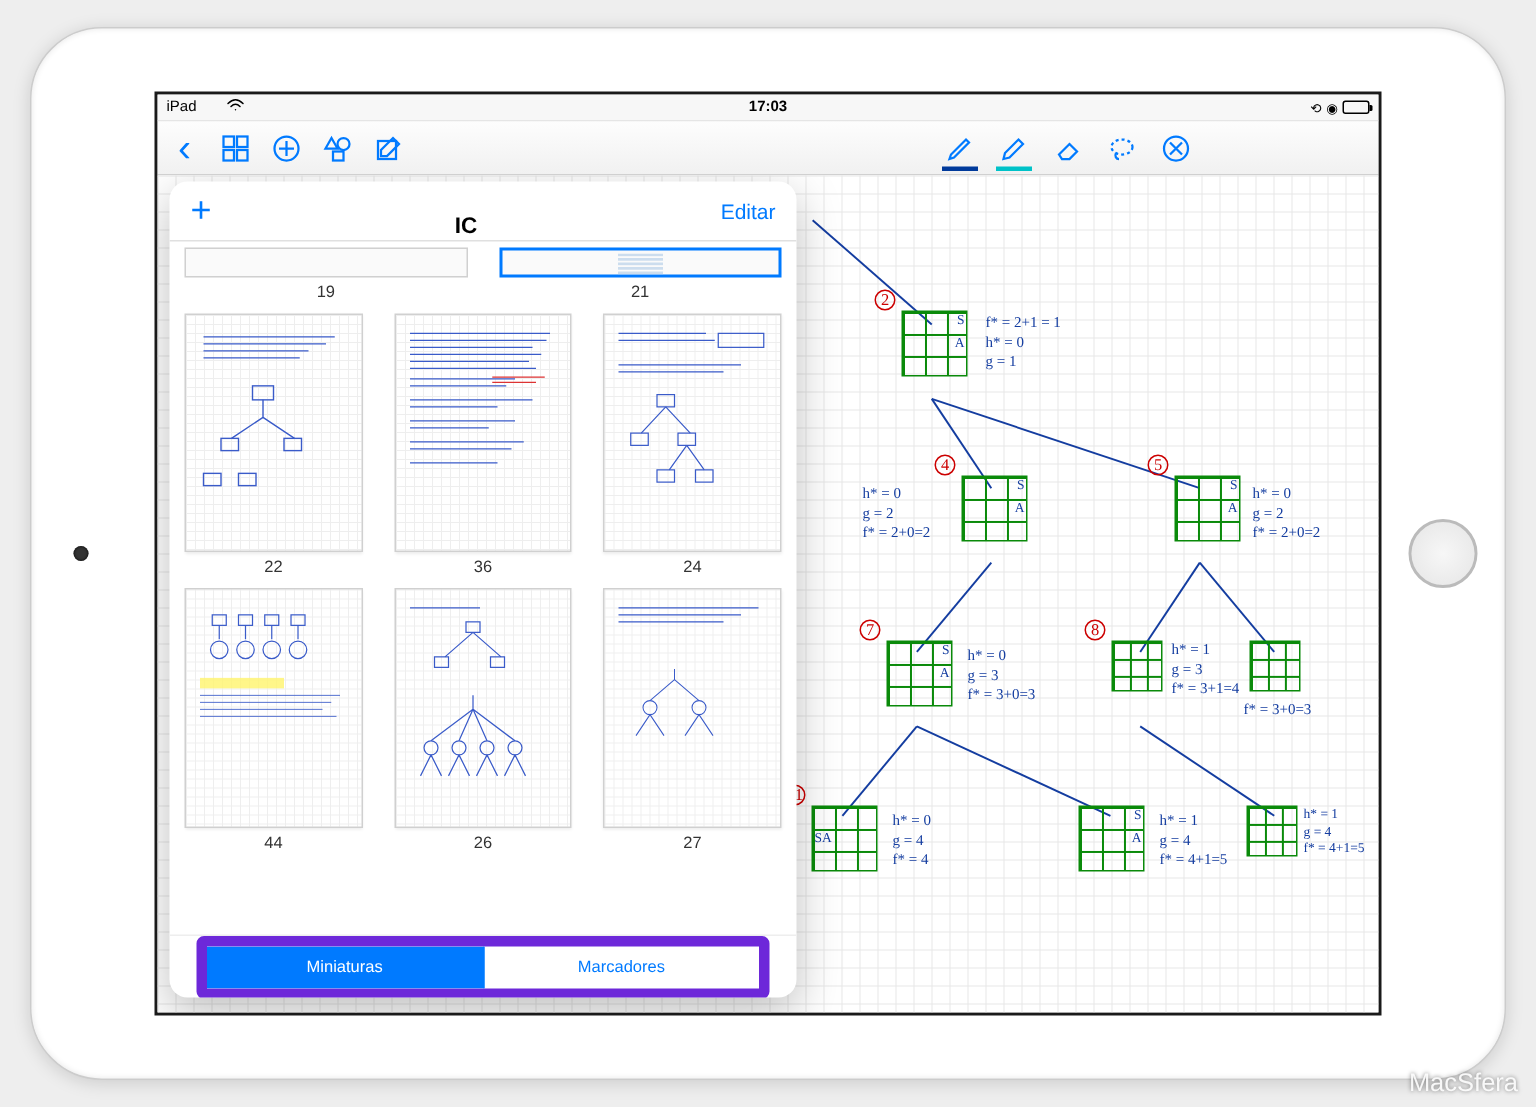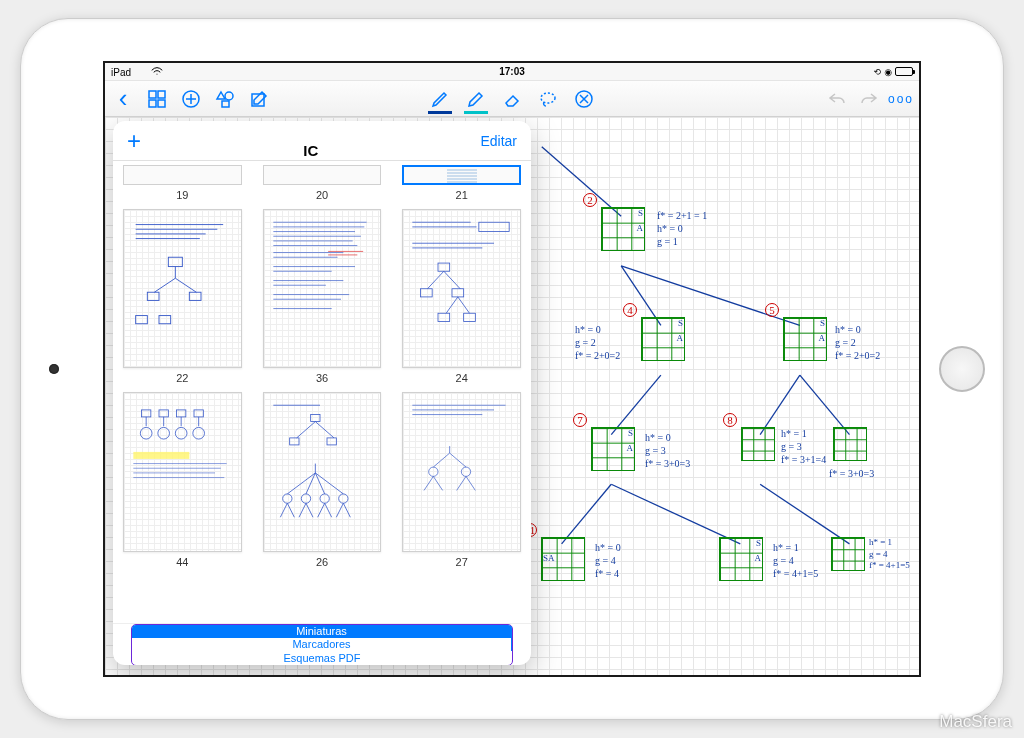--- a/index.html
+++ b/index.html
@@ -46,21 +46,21 @@
   
   .status-bar {
     height: 18px;
     background: #f7f7f7;
     font-size: 10px;
     color: #000;
     display: flex; align-items: center;
     padding: 0 6px;
     border-bottom: 1px solid #e5e5e5;
   }
-  .status-left { flex: 1; display: flex; gap: 20px; align-items: flex-end; }
+  .status-left { flex: 1; display: flex; gap: 20px; align-items: center; }
   .status-center { flex: 1; text-align: center; font-weight: 600; }
   .status-right { flex: 1; display: flex; justify-content: flex-end; gap: 3px; align-items: center; }
   .wifi-icon { display:inline-block; }
   .battery-icon {
     width: 18px; height: 9px; border: 1px solid #000; border-radius: 2px; position: relative;
   }
   .battery-icon::after {
     content:''; position:absolute; right:-3px; top:2px; width:2px; height:4px; background:#000; border-radius:0 1px 1px 0;
   }
   
@@ -157,21 +157,21 @@
     box-shadow: 0 1px 2px rgba(0,0,0,.08);
     position:relative; overflow:hidden;
   }
   .thumb-page svg { position:absolute; inset:0; width:100%; height:100%; }
   .thumb-num { font-size:11px; color:#333; margin:4px 0 8px; }
   .segmented {
     height:42px; display:flex; align-items:center; justify-content:center;
     padding: 0 18px;
     border-top:1px solid #eee;
   }
-  .seg-group { display:flex; border:1px solid #6d28d9; border-radius:5px; overflow:hidden; width:100%; height:42px;flex-direction:column; }
+  .seg-group { display:flex; border:7px solid #6d28d9; border-radius:5px; overflow:hidden; width:100%; height:42px; }
   .seg { flex:1; font-size:11px; display:flex; align-items:center; justify-content:center; color:#007aff; cursor:pointer; border-right:1px solid #007aff; }
   .seg:last-child { border-right:none; }
   .seg.active { background:#007aff; color:#fff; }
   .watermark {
     position:absolute; right:12px; bottom:6px;
     font-size:17px; color: rgba(255,255,255,.9);
     text-shadow: 0 0 3px rgba(0,0,0,.5);
   }
 </style>
 </head>
@@ -252,33 +252,20 @@
               <ellipse cx="10" cy="9" rx="7" ry="5" stroke-dasharray="2 2"></ellipse>
               <path d="M6 13c-1 2 0 4 2 4"></path>
             </svg>
         </span>
         <span class="tb-icon">
           <svg viewBox="0 0 20 20">
               <circle cx="10" cy="10" r="8"></circle>
               <path d="M6 6l8 8M14 6l-8 8"></path>
             </svg>
         </span>
-      </div>
-      <div class="tb-group tb-right">
-        <span class="tb-icon undo-redo">
-          <svg viewBox="0 0 20 20">
-              <path d="M8 5L3 9l5 4M3 9h9a5 5 0 015 5"></path>
-            </svg>
-        </span>
-        <span class="tb-icon undo-redo">
-          <svg viewBox="0 0 20 20">
-              <path d="M12 5l5 4-5 4M17 9H8a5 5 0 00-5 5"></path>
-            </svg>
-        </span>
-        <span class="tb-icon" style="color:#007aff;letter-spacing:2px;font-size:12px">ooo</span>
       </div>
     </div>
 
     <div class="content">
 
       <div class="canvas-notes">
         <svg class="edges" viewBox="0 0 820 560" preserveAspectRatio="none">
           <line x1="440" y1="30" x2="520" y2="100"></line>
           <line x1="520" y1="150" x2="560" y2="210"></line>
           <line x1="520" y1="150" x2="700" y2="210"></line>
@@ -375,24 +362,20 @@
           <span class="title">IC</span>
           <span class="edit">Editar</span>
         </div>
 
         <div class="thumbs-scroll">
 
           <div class="thumb-row">
             <div class="thumb-cell">
               <div class="thumb-strip"></div>
               <div class="thumb-num">19</div>
-            </div>
-            <div class="thumb-cell">
-              <div class="thumb-strip"></div>
-              <div class="thumb-num">20</div>
             </div>
             <div class="thumb-cell">
               <div class="thumb-strip selected">
                   <div class="mini"></div>
                 </div>
               <div class="thumb-num">21</div>
             </div>
           </div>
 
           <div class="thumb-row">
@@ -503,21 +486,20 @@
               </div>
               <div class="thumb-num">27</div>
             </div>
           </div>
         </div>
 
         <div class="segmented">
           <div class="seg-group">
             <div class="seg active">Miniaturas</div>
             <div class="seg">Marcadores</div>
-            <div class="seg">Esquemas PDF</div>
           </div>
         </div>
       </div>
 
     </div>
   </div>
 </div>
 
 <div class="watermark">MacSfera</div>
 

